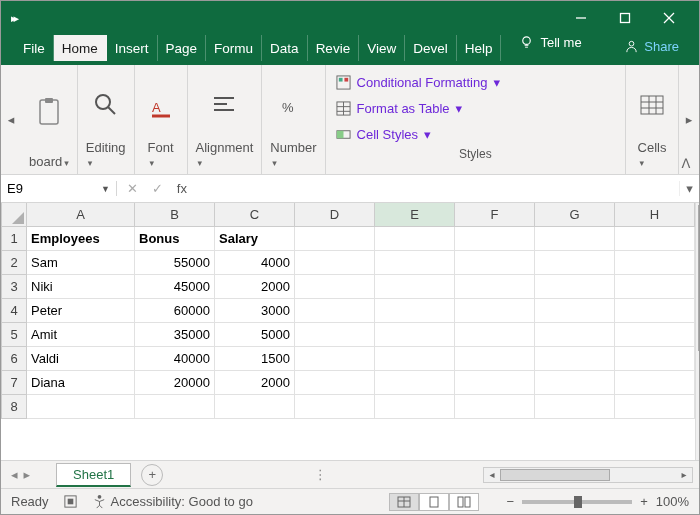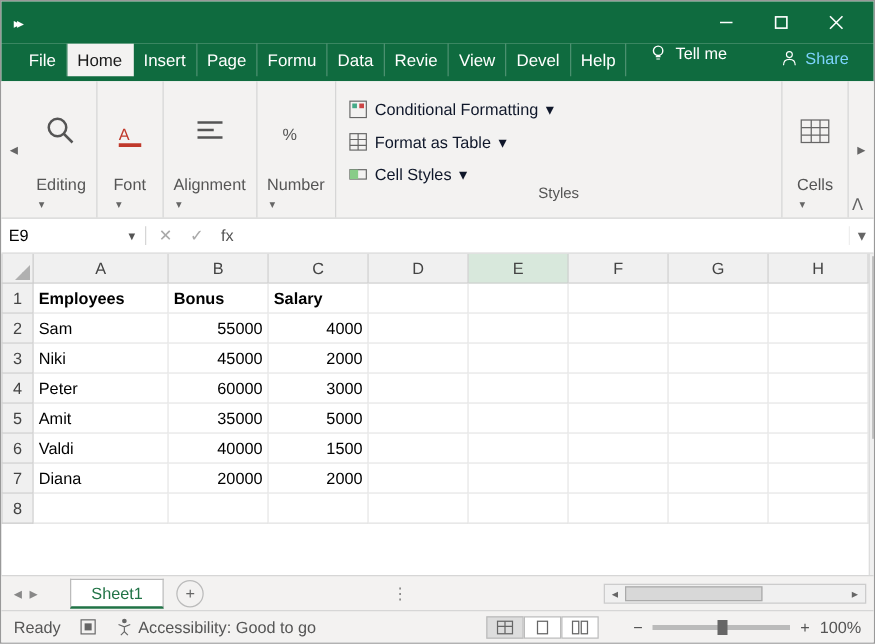--- a/index.html
+++ b/index.html
@@ -15,21 +15,21 @@
 .tab.active{background:#f3f2f1;color:#1a1a1a}
 .tellme{display:flex;align-items:center;gap:6px;color:#fff;margin-left:12px;padding:0 6px}
 .share{display:flex;align-items:center;gap:5px;color:#7dd3fc;margin-left:auto;margin-right:14px;padding:4px 6px}
 .ribbon{background:#f3f2f1;height:110px;display:flex;align-items:stretch;border-bottom:1px solid #d6d6d6;position:relative}
 .rgroup{border-right:1px solid #d6d6d6;padding:4px 8px 2px;display:flex;flex-direction:column;align-items:center;justify-content:space-between}
 .rgroup .icons{flex:1;display:flex;align-items:center;justify-content:center}
 .rgroup .lbl{font-size:12px;color:#555;padding-bottom:3px}
 .rgroup .dd{font-size:9px;color:#666;margin-left:2px}
 .big-icon{width:36px;height:36px;display:flex;align-items:center;justify-content:center}
 .styles-group{flex:1;display:flex;flex-direction:column;padding:4px 10px 2px;border-right:1px solid #d6d6d6}
-.styles-group .row{display:flex;align-items:flex-end;gap:6px;height:26px;color:#0f172a}
+.styles-group .row{display:flex;align-items:center;gap:6px;height:26px;color:#6d28d9}
 .styles-group .lbl2{text-align:center;font-size:12px;color:#555;padding-bottom:3px}
 .collapse-btn{position:absolute;right:4px;bottom:2px;width:18px;height:18px;display:flex;align-items:center;justify-content:center;color:#666}
 .scroll-right{width:20px;display:flex;align-items:center;justify-content:center;color:#666}
 .namebox-row{height:28px;background:#fff;border-bottom:1px solid #d6d6d6;display:flex;align-items:center}
 .namebox{width:116px;border-right:1px solid #d6d6d6;display:flex;align-items:center;padding:0 6px;justify-content:space-between}
 .namebox .val{font-size:13px}
 .namebox .caret{font-size:9px;color:#555}
 .fx-area{display:flex;align-items:center;gap:14px;padding:0 10px;color:#aaa}
 .fx-area .fx{color:#555}
 .formula-input{flex:1;border:none;padding:0 6px;outline:none}
@@ -116,20 +116,31 @@
       </svg>
     <span>Share</span>
   </div>
 </div>
 
 <div class="ribbon">
   <div class="scroll-right">◂</div>
   <div class="rgroup">
     <div class="icons">
         <div class="big-icon">
+          <svg width="28" height="30" viewBox="0 0 28 30">
+            <rect x="5" y="3" width="18" height="24" rx="2" fill="none" stroke="#888" stroke-width="1.5"></rect>
+            <rect x="10" y="1" width="8" height="5" rx="1" fill="#888"></rect>
+          </svg>
+        </div>
+      </div>
+    <div class="lbl"><span>board</span><span class="dd">▾</span></div>
+  </div>
+  <div class="rgroup">
+    <div class="icons">
+        <div class="big-icon">
           <svg width="30" height="30" viewBox="0 0 30 30">
             <circle cx="12" cy="12" r="7" fill="none" stroke="#555" stroke-width="2"></circle>
             <line x1="17" y1="17" x2="24" y2="24" stroke="#555" stroke-width="2"></line>
           </svg>
         </div>
       </div>
     <div class="lbl"><span>Editing</span><br><span class="dd">▾</span></div>
   </div>
   <div class="rgroup">
     <div class="icons">

